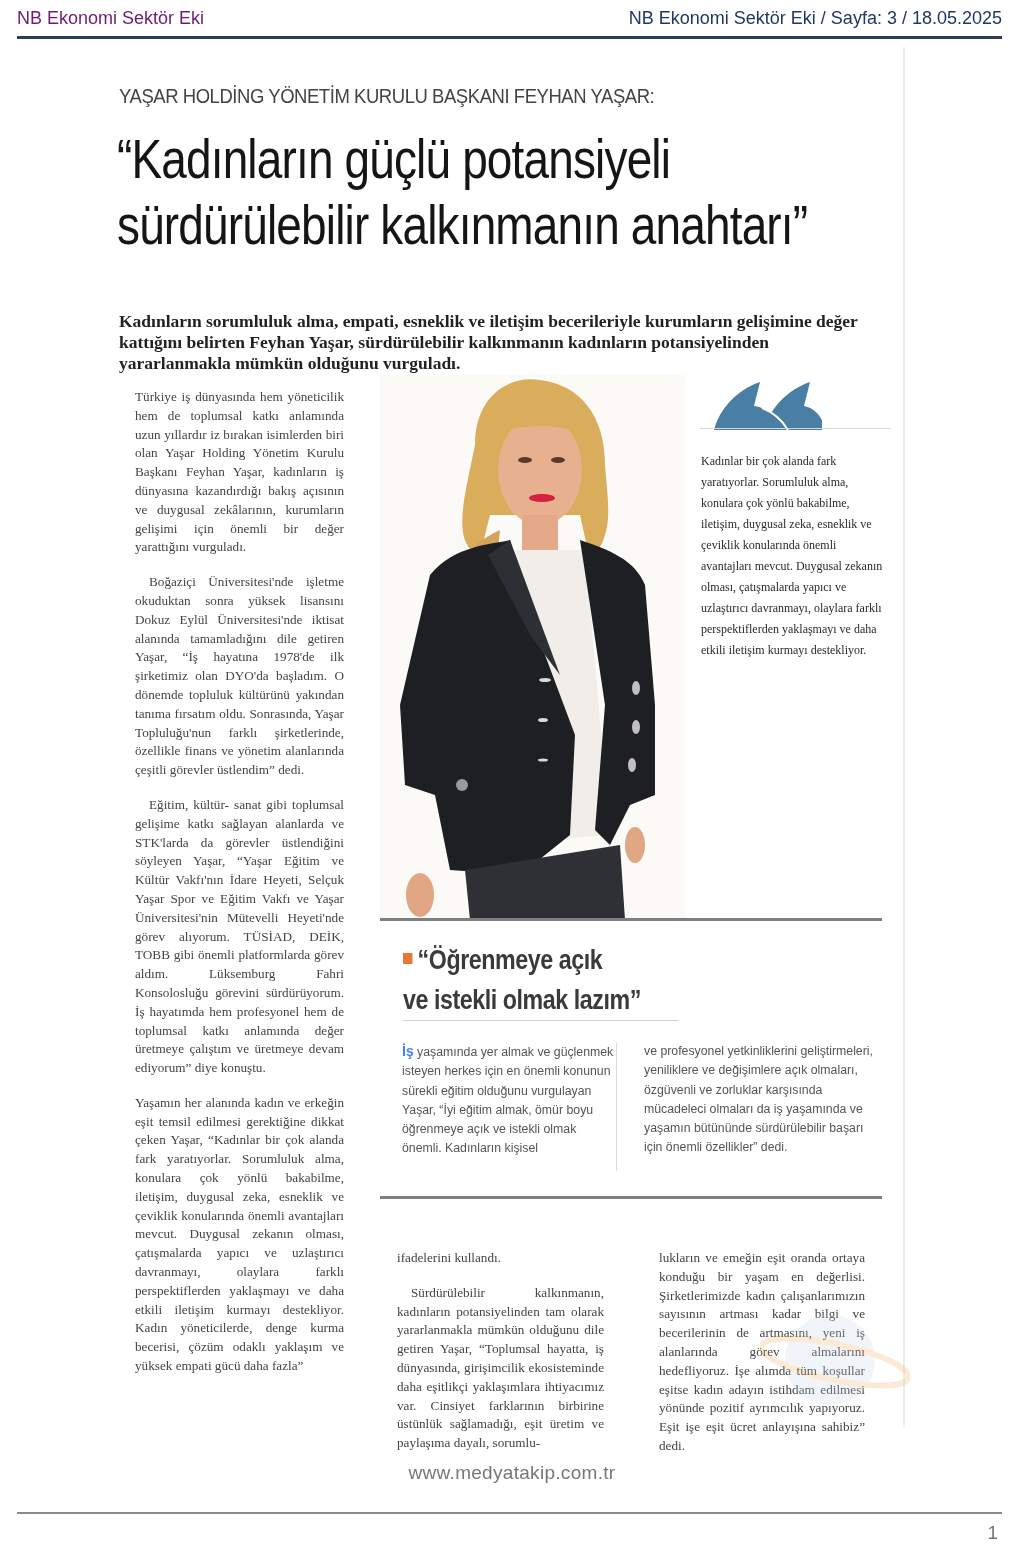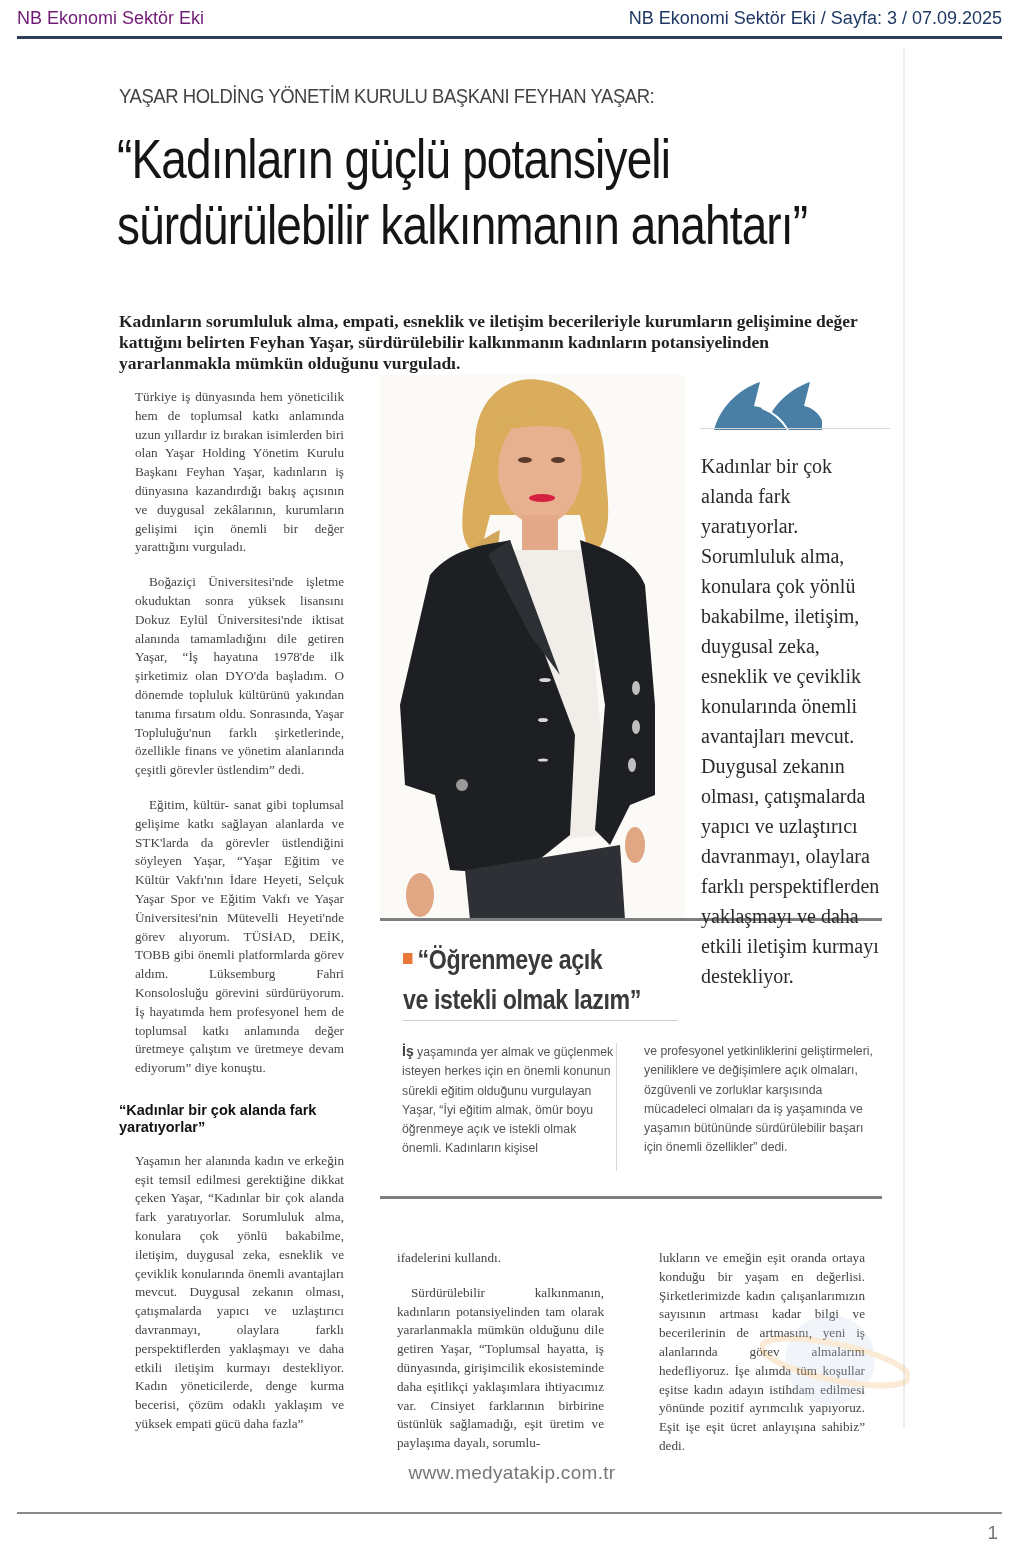--- a/index.html
+++ b/index.html
@@ -19,62 +19,61 @@
   .col p { margin: 16px; }
   .col p.ind { text-indent: 14px; }
   .col1 { left: 119px; top: 372px; width: 241px; }
   .subhead { font-family: "Liberation Sans", sans-serif; font-weight: bold; font-size: 14.5px; line-height: 17px; color: #111; margin-top: 24px; margin-bottom: 2px; text-align: left; }
 
   .photo { position: absolute; left: 380px; top: 375px; width: 305px; height: 545px; overflow: hidden; background: #fdfcfa; }
   .photo-rule { position: absolute; left: 380px; top: 918px; width: 502px; height: 3px; background: #7d7f80; }
 
   .quote-icon { position: absolute; left: 712px; top: 378px; width: 110px; height: 52px; }
   .quote-rule { position: absolute; left: 700px; top: 428px; width: 190px; height: 1px; background: #d8d8d8; }
-  .pullquote { position: absolute; left: 701px; top: 451px; width: 185px; font-size: 20px; line-height: 30px; color: #2a2a2a; }
+  .pullquote { position: absolute; left: 701px; top: 451px; width: 185px; font-size: 12px; line-height: 21px; color: #2a2a2a; }
 
   .box-title { position: absolute; left: 403px; top: 940px; font-family: "Liberation Sans", sans-serif; font-weight: bold; font-size: 27px; line-height: 40px; color: #3a3a3a; letter-spacing: -0.5px; transform: scaleX(0.86); transform-origin: left; white-space: nowrap; }
   .box-title .sq { display: inline-block; width: 11px; height: 11px; background: #e8773a; margin-right: 6px; vertical-align: 5px; }
   .box-title-rule { position: absolute; left: 403px; top: 1020px; width: 275px; height: 1px; background: #cfcfcf; }
   .box-col { position: absolute; font-family: "Liberation Sans", sans-serif; font-size: 12.3px; line-height: 19.3px; color: #555; }
   .box-col1 { left: 402px; top: 1042px; width: 215px; }
   .box-col2 { left: 644px; top: 1042px; width: 230px; }
-  .box-col1 .lead-word { font-weight: bold; color: #404040; font-size: 14px; }
+  .box-col1 .lead-word { font-weight: bold; color: #3b82f6; font-size: 14px; }
   .box-vrule { position: absolute; left: 616px; top: 1043px; width: 1px; height: 128px; background: #dadada; }
   .box-bottom-rule { position: absolute; left: 380px; top: 1196px; width: 502px; height: 3px; background: #7d7f80; }
 
   .col3 { left: 381px; top: 1233px; width: 239px; }
   .col4 { left: 643px; top: 1233px; width: 238px; }
 
   .watermark { position: absolute; left: 760px; top: 1300px; width: 150px; height: 120px; opacity: 0.25; }
 
   .ftr-rule { position: absolute; left: 17px; right: 22px; top: 1512px; height: 2px; background: #8a8a8a; }
   .ftr-url { position: absolute; left: 0; width: 1024px; top: 1462px; text-align: center; font-family: "Liberation Sans", sans-serif; font-size: 19px; color: #777; letter-spacing: 0.3px; }
   .ftr-page { position: absolute; right: 26px; top: 1522px; font-family: "Liberation Sans", sans-serif; font-size: 19px; color: #777; }
 </style>
 </head>
 <body>
 
 <div class="hdr-left">NB Ekonomi Sektör Eki</div>
-<div class="hdr-right">NB Ekonomi Sektör Eki / Sayfa: 3 / 07.09.2025</div>
+<div class="hdr-right">NB Ekonomi Sektör Eki / Sayfa: 3 / 18.05.2025</div>
 <div class="hdr-rule"></div>
 
 <div class="page-vrule"></div>
 
 <div class="kicker">YAŞAR HOLDİNG YÖNETİM KURULU BAŞKANI FEYHAN YAŞAR:</div>
 <div class="headline">
   <div>“Kadınların güçlü potansiyeli</div>
   <div>sürdürülebilir kalkınmanın anahtarı”</div>
 </div>
 <div class="lead">Kadınların sorumluluk alma, empati, esneklik ve iletişim becerileriyle kurumların gelişimine değer kattığını belirten Feyhan Yaşar, sürdürülebilir kalkınmanın kadınların potansiyelinden yararlanmakla mümkün olduğunu vurguladı.</div>
 
 <div class="col col1">
   <p>Türkiye iş dünyasında hem yöneticilik hem de toplumsal katkı anlamında uzun yıllardır iz bırakan isimlerden biri olan Yaşar Holding Yönetim Kurulu Başkanı Feyhan Yaşar, kadınların iş dünyasına kazandırdığı bakış açısının ve duygusal zekâlarının, kurumların gelişimi için önemli bir değer yarattığını vurguladı.</p>
   <p class="ind">Boğaziçi Üniversitesi'nde işletme okuduktan sonra yüksek lisansını Dokuz Eylül Üniversitesi'nde iktisat alanında tamamladığını dile getiren Yaşar, “İş hayatına 1978'de ilk şirketimiz olan DYO'da başladım. O dönemde topluluk kültürünü yakından tanıma fırsatım oldu. Sonrasında, Yaşar Topluluğu'nun farklı şirketlerinde, özellikle finans ve yönetim alanlarında çeşitli görevler üstlendim” dedi.</p>
   <p class="ind">Eğitim, kültür- sanat gibi toplumsal gelişime katkı sağlayan alanlarda ve STK'larda da görevler üstlendiğini söyleyen Yaşar, “Yaşar Eğitim ve Kültür Vakfı'nın İdare Heyeti, Selçuk Yaşar Spor ve Eğitim Vakfı ve Yaşar Üniversitesi'nin Mütevelli Heyeti'nde görev alıyorum. TÜSİAD, DEİK, TOBB gibi önemli platformlarda görev aldım. Lüksemburg Fahri Konsolosluğu görevini sürdürüyorum. İş hayatımda hem profesyonel hem de toplumsal katkı anlamında değer üretmeye çalıştım ve üretmeye devam ediyorum” diye konuştu.</p>
-  <div class="subhead">“Kadınlar bir çok alanda fark yaratıyorlar”</div>
   <p>Yaşamın her alanında kadın ve erkeğin eşit temsil edilmesi gerektiğine dikkat çeken Yaşar, “Kadınlar bir çok alanda fark yaratıyorlar. Sorumluluk alma, konulara çok yönlü bakabilme, iletişim, duygusal zeka, esneklik ve çeviklik konularında önemli avantajları mevcut. Duygusal zekanın olması, çatışmalarda yapıcı ve uzlaştırıcı davranmayı, olaylara farklı perspektiflerden yaklaşmayı ve daha etkili iletişim kurmayı destekliyor. Kadın yöneticilerde, denge kurma becerisi, çözüm odaklı yaklaşım ve yüksek empati gücü daha fazla”</p>
 </div>
 
 <div class="photo">
   <svg width="305" height="545" viewBox="0 0 305 545">
     <rect width="305" height="545" fill="#fbfaf7"></rect>
 
     <path d="M95 70 C95 20 130 0 160 5 C200 10 225 40 225 90 C228 130 235 160 210 185 L200 140 L110 140 L100 180 C70 170 85 120 95 70 Z" fill="#d9ad5c"></path>
     <path d="M75 190 C90 170 110 160 120 155 L115 200 Z" fill="#d3a55a"></path>
 

